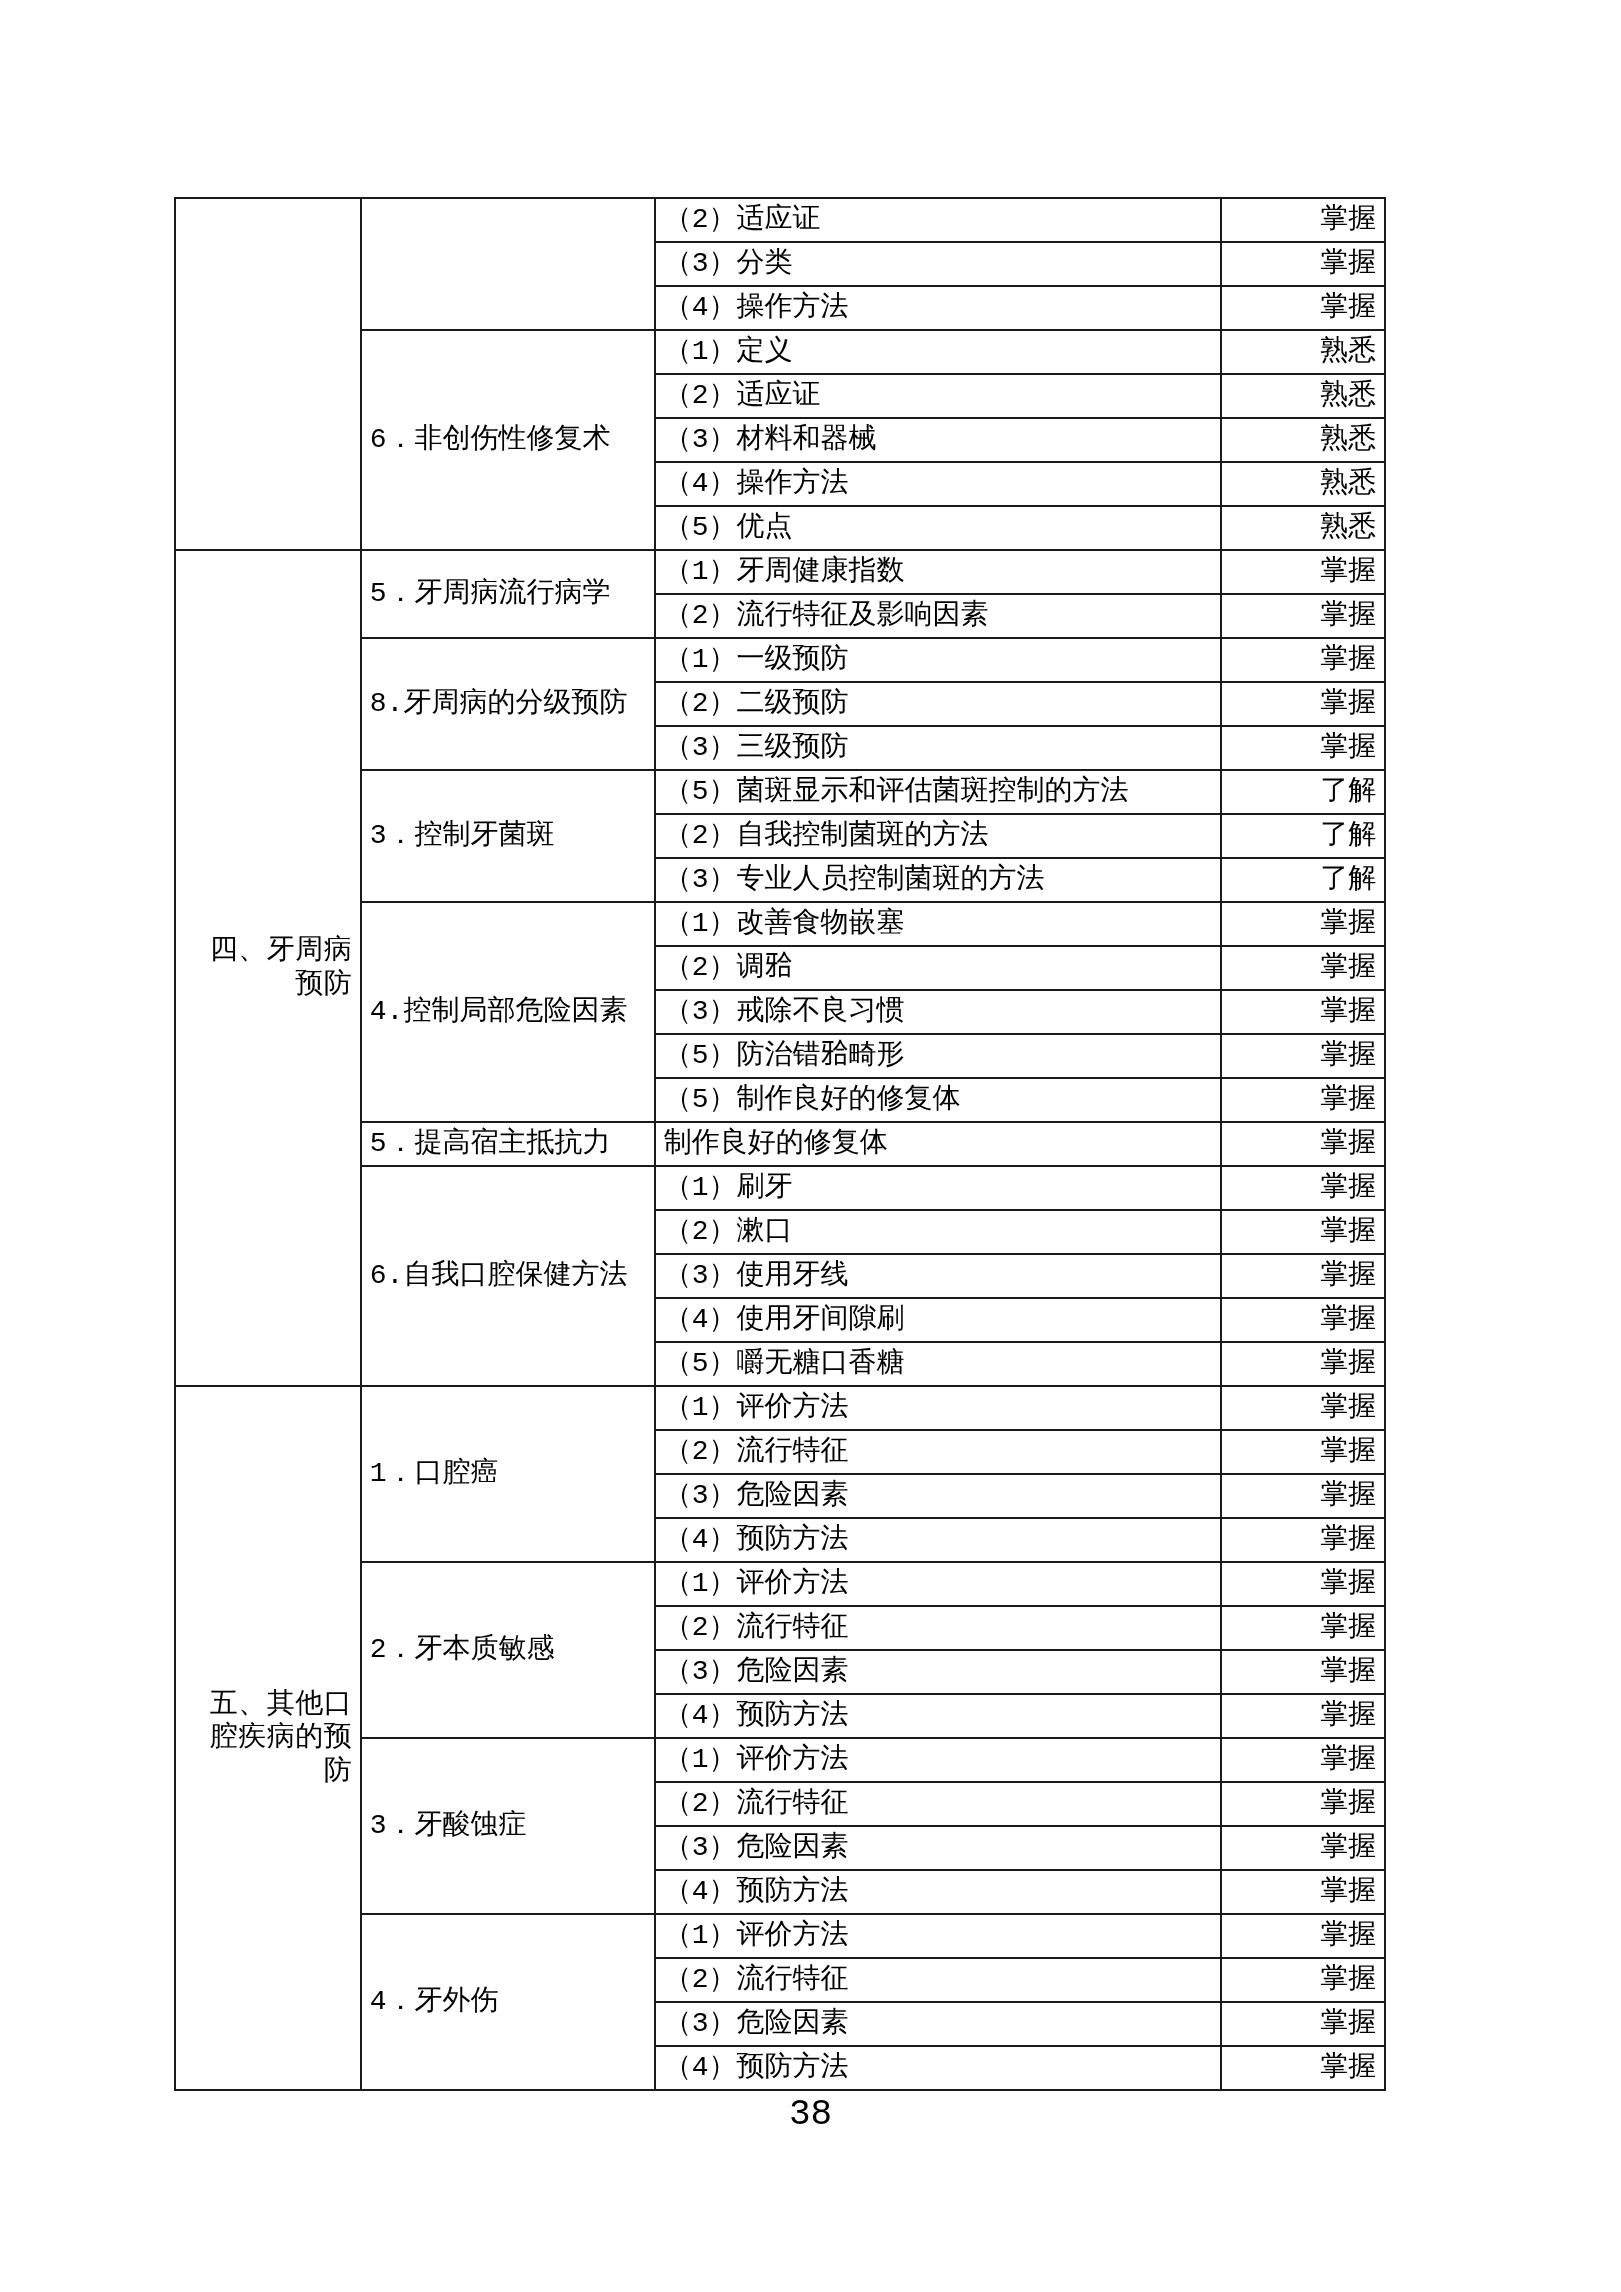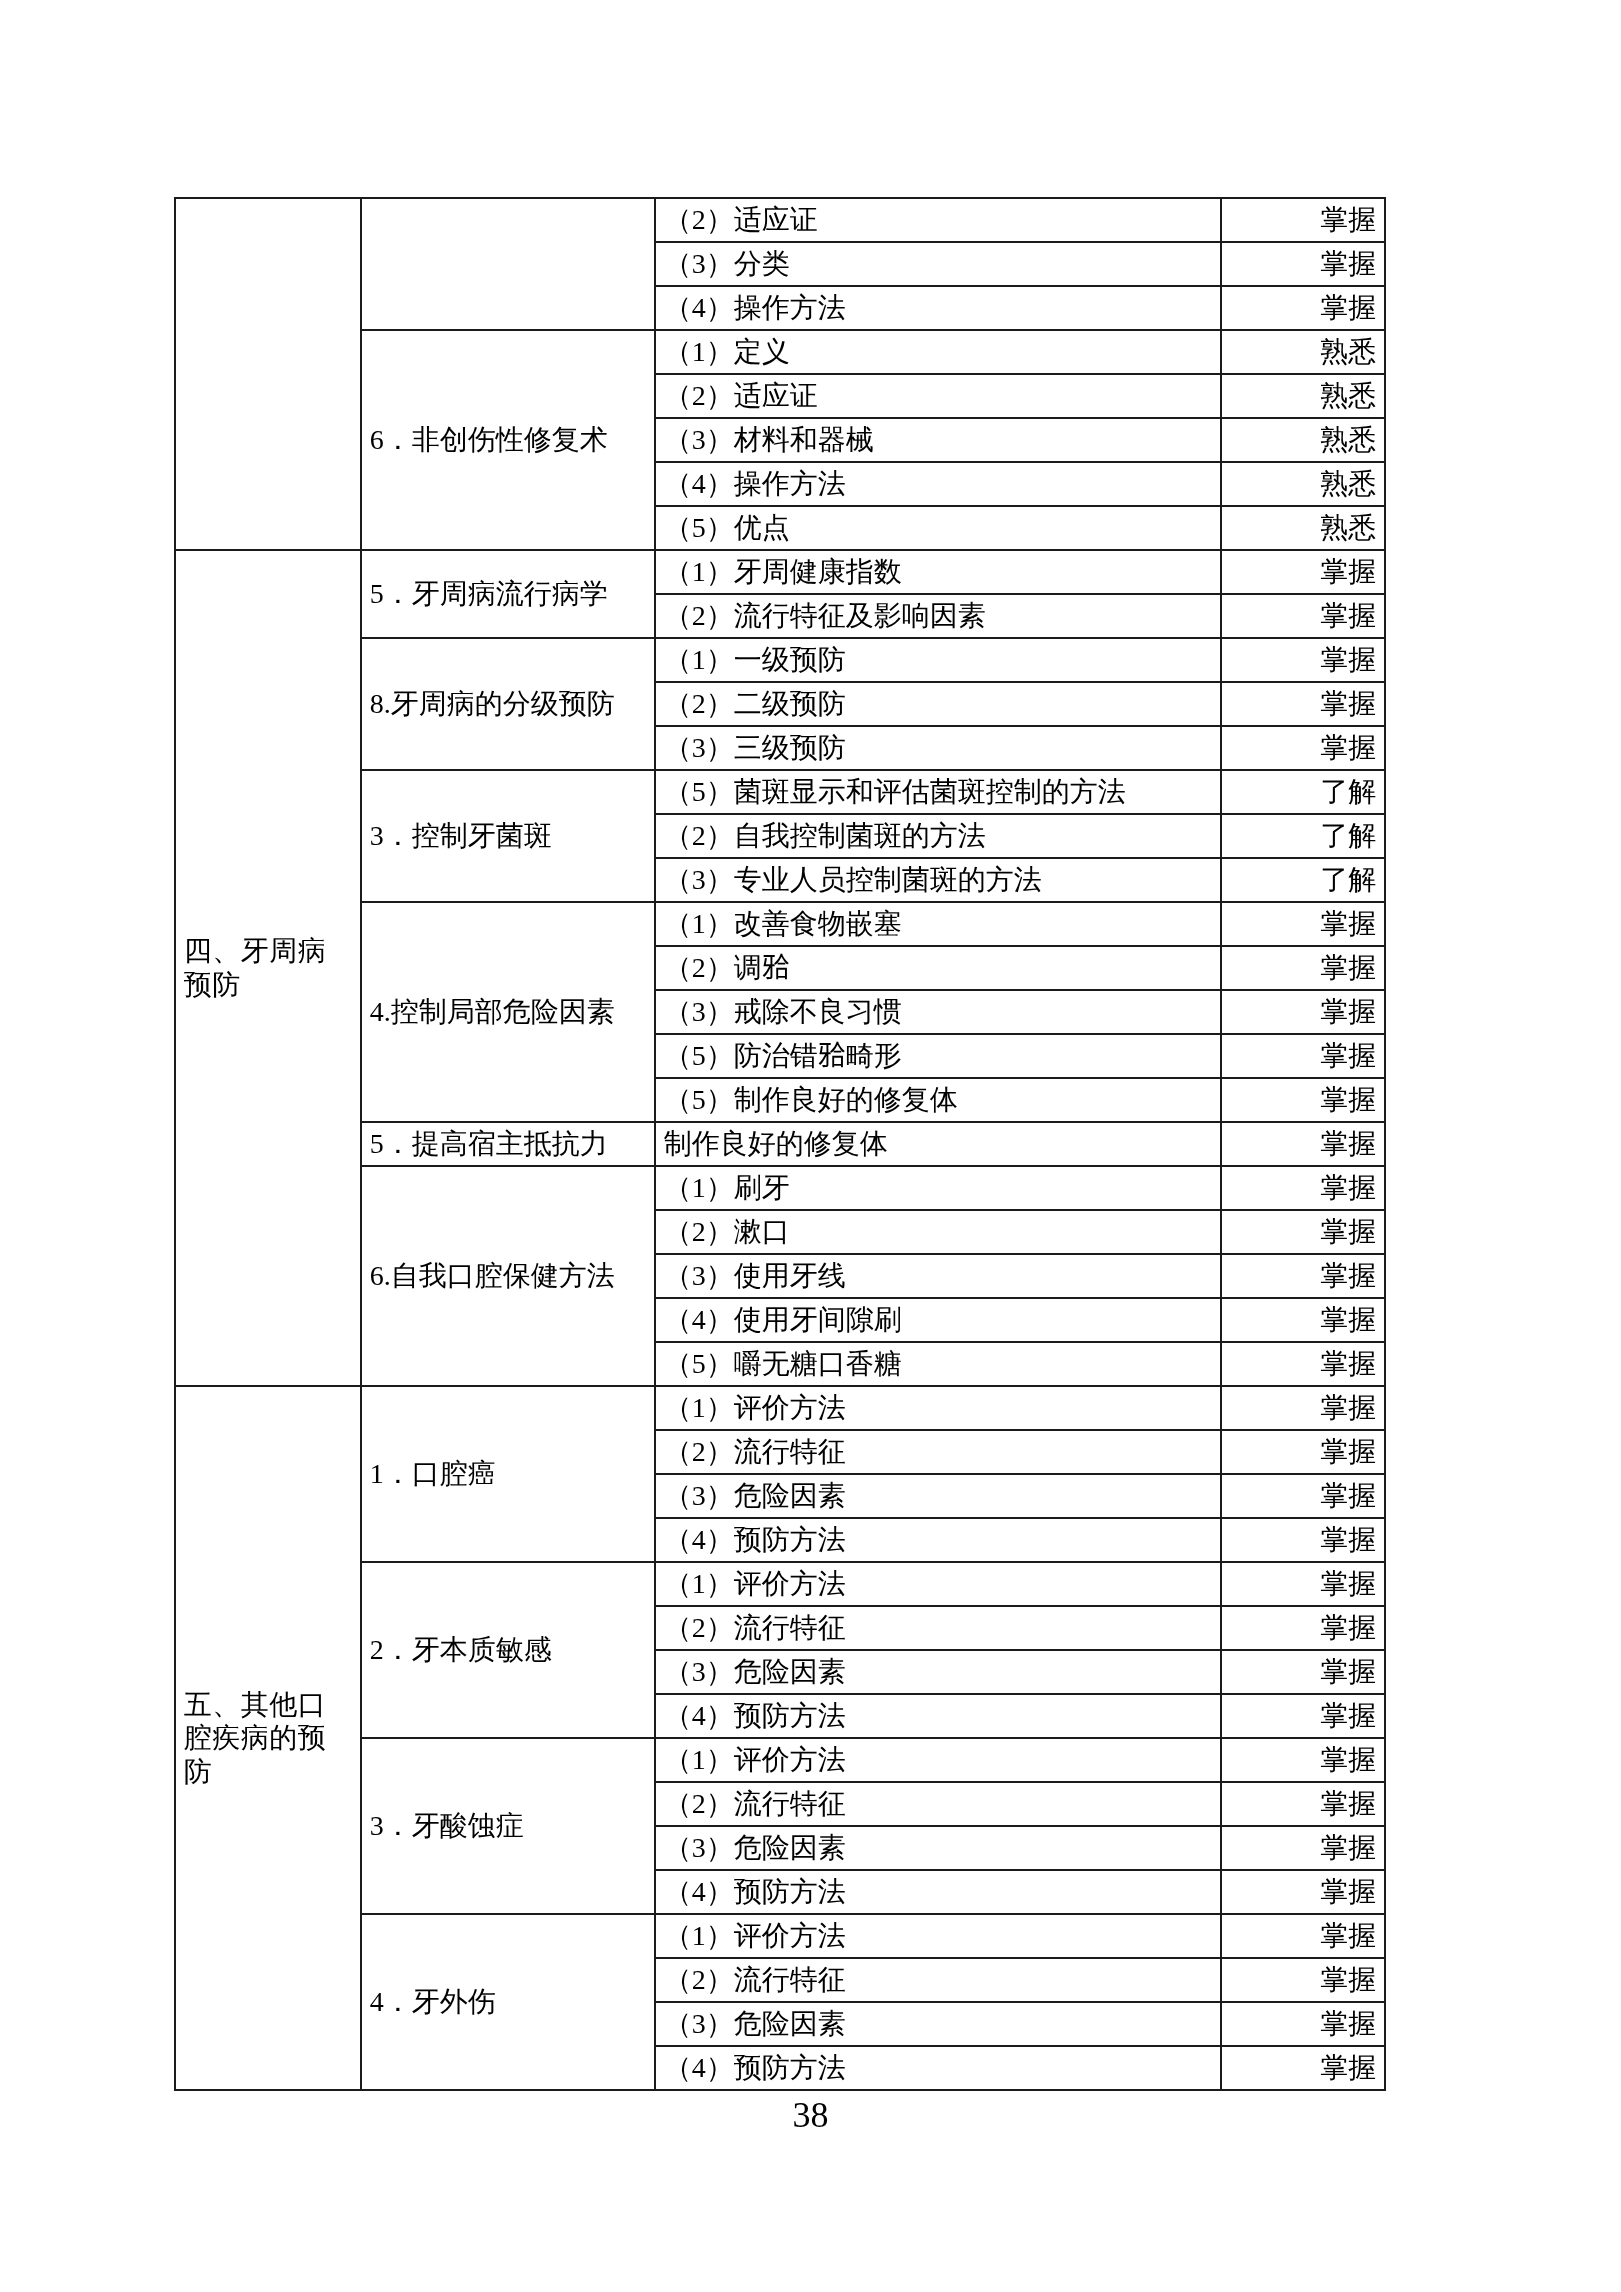--- a/index.html
+++ b/index.html
@@ -1,21 +1,21 @@
 <!DOCTYPE html>
 <html lang="zh"><head>
 <meta charset="utf-8">
 <style>
   html,body { margin:0; padding:0; background:#ffffff; }
   body {
     width:1621px; height:2293px;
     font-family:"Liberation Serif","DejaVu Serif",serif;
     color:#000;
   }
-  .page { position:relative; width:1621px; height:2293px; overflow:hidden; }
+  .page { position:relative; width:1621px; height:2293px; overflow:hidden;font-family:Liberation Mono, monospace; }
 
   table.syllabus {
     position:absolute; left:174px; top:197px;
     width:1210px;
     border-collapse:collapse; table-layout:fixed;
     border:2.9px solid #1b1b1b;
   }
   table.syllabus td {
     border:2px solid #1b1b1b;
     box-sizing:border-box;
@@ -24,20 +24,21 @@
     line-height:1.2;
     padding:2px 7.8px;
     vertical-align:middle;
     overflow:hidden;
   }
   tr.group-start td { border-top-width:2.9px; }
   td.category-cell {
     padding:2px 7.8px 2px 11.8px;
     line-height:1.6;
     letter-spacing:0.5px;
+    text-align:right;
   }
   td.topic-cell { padding-left:13.7px;border-radius:13px; }
   td.item-cell  { padding-left:17.6px; }
   td.level-cell { text-align:right; padding:2px 2px; }
 
   .footer {
     position:absolute; left:0; top:2094px; width:1621px;
     text-align:center; font-size:36px;
   }
 </style>

